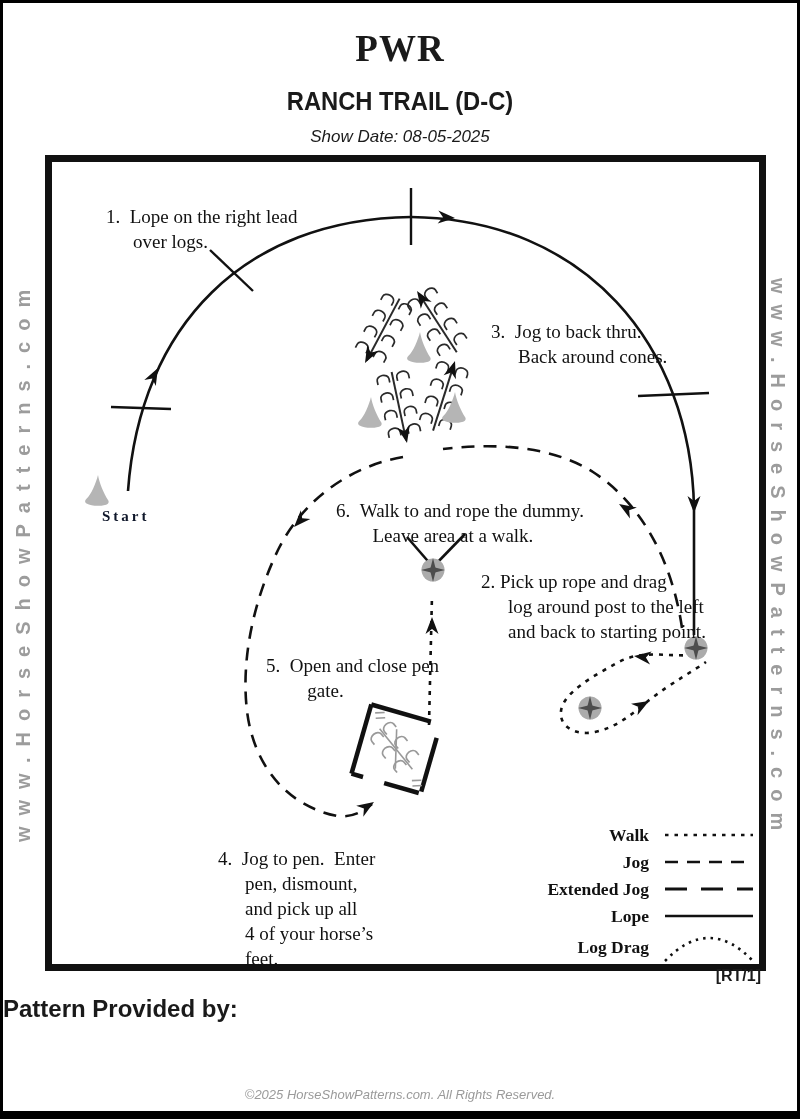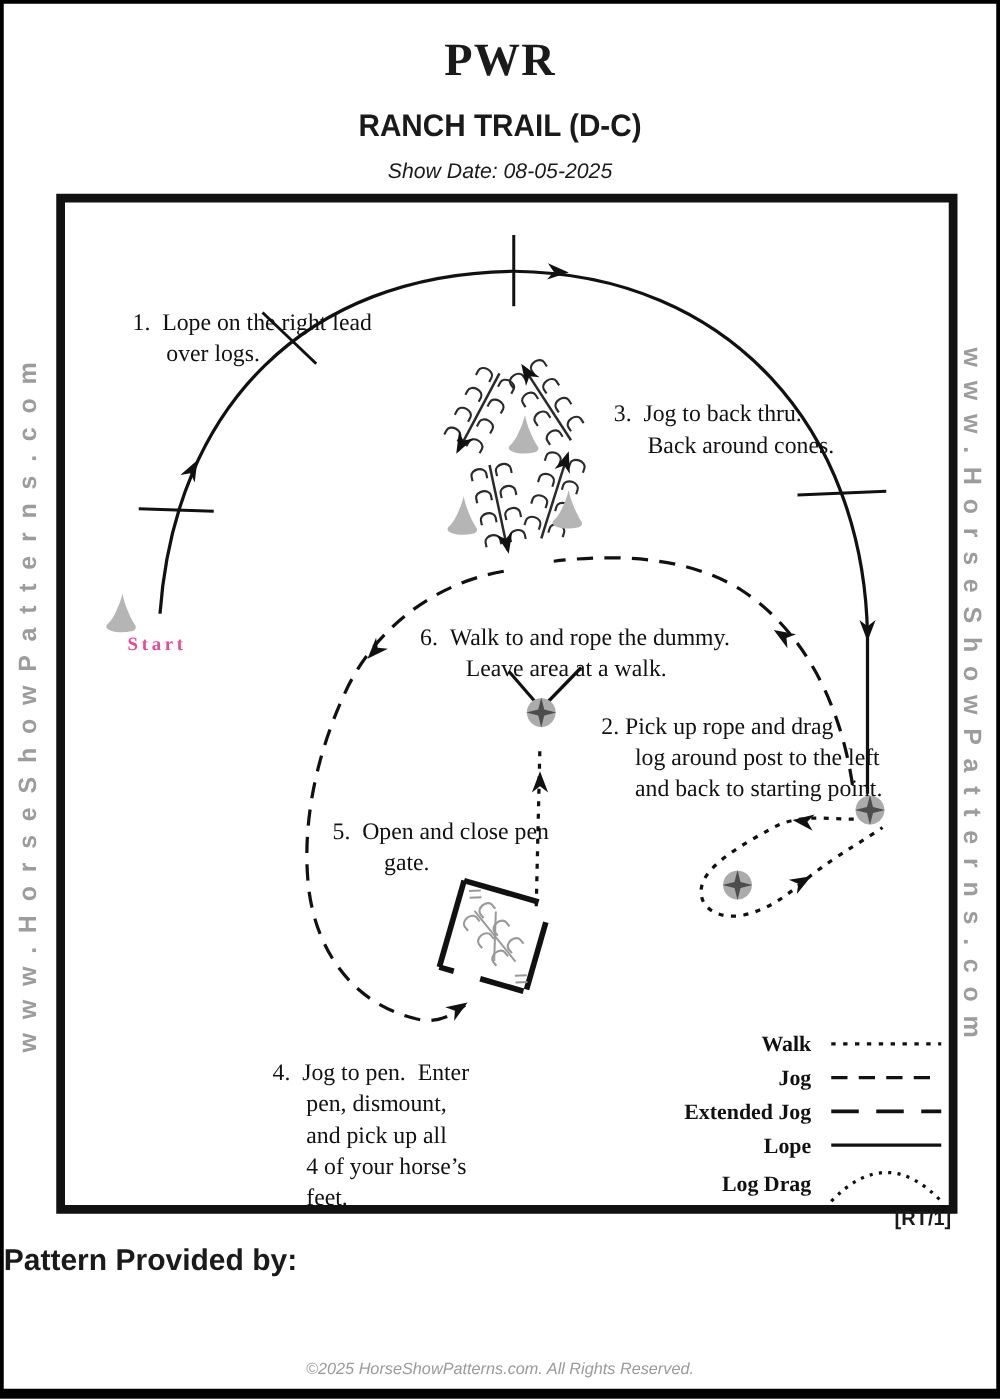--- a/index.html
+++ b/index.html
@@ -20,28 +20,28 @@
     color:#9c9c9c;font-weight:bold;font-size:20px;letter-spacing:11px;}
   .wm-left{left:2px;width:36px;writing-mode:vertical-rl;transform:rotate(180deg);}
   .wm-right{right:2px;width:36px;writing-mode:vertical-rl;}
   
   .frame{position:absolute;left:42px;top:152px;width:721px;height:816px;
     border:7px solid #111;box-sizing:border-box;background:#fff;}
   .diagram-svg{position:absolute;left:42px;top:152px;width:721px;height:816px;}
   
   .instr{position:absolute;font-family:"Liberation Serif",serif;font-size:19px;line-height:1.32;
     white-space:pre-line;padding-left:27px;text-indent:-27px;color:#111;}
-  .i1{left:103px;top:201px;margin-top:42px;}
+  .i1{left:103px;top:201px;}
   .i2{left:478px;top:566px;}
   .i3{left:488px;top:316px;}
   .i4{left:215px;top:843px;}
   .i5{left:263px;top:650px;}
   .i6{left:333px;top:495px;}
   .start-label{position:absolute;left:99px;top:505px;font-family:"Liberation Serif",serif;
-    font-weight:bold;font-size:15px;letter-spacing:3px;color:#ec4899;}
+    font-weight:bold;font-size:15px;letter-spacing:3px;color:#0f172a;}
   .ref-tag{position:absolute;right:36px;top:964px;font-weight:bold;font-size:16px;}
   
   .provided{position:absolute;left:0;top:992px;width:100%;text-align:left;
     font-weight:bold;font-size:24px;}
   .provider{position:absolute;left:0;top:1026px;width:100%;text-align:center;
     font-style:italic;font-size:34px;}
   .copyright{position:absolute;left:0;top:1084px;width:100%;text-align:center;
     font-style:italic;font-size:13px;color:#9a9a9a;}
   .legend-text{font-family:"Liberation Serif",serif;font-weight:bold;font-size:17.5px;fill:#111;}
 </style>

